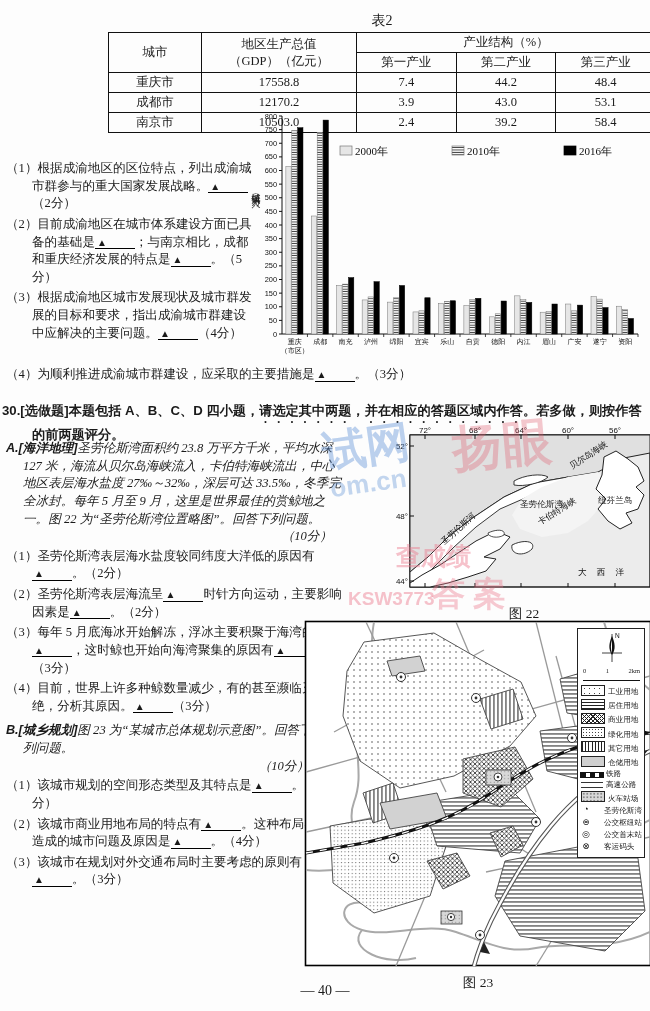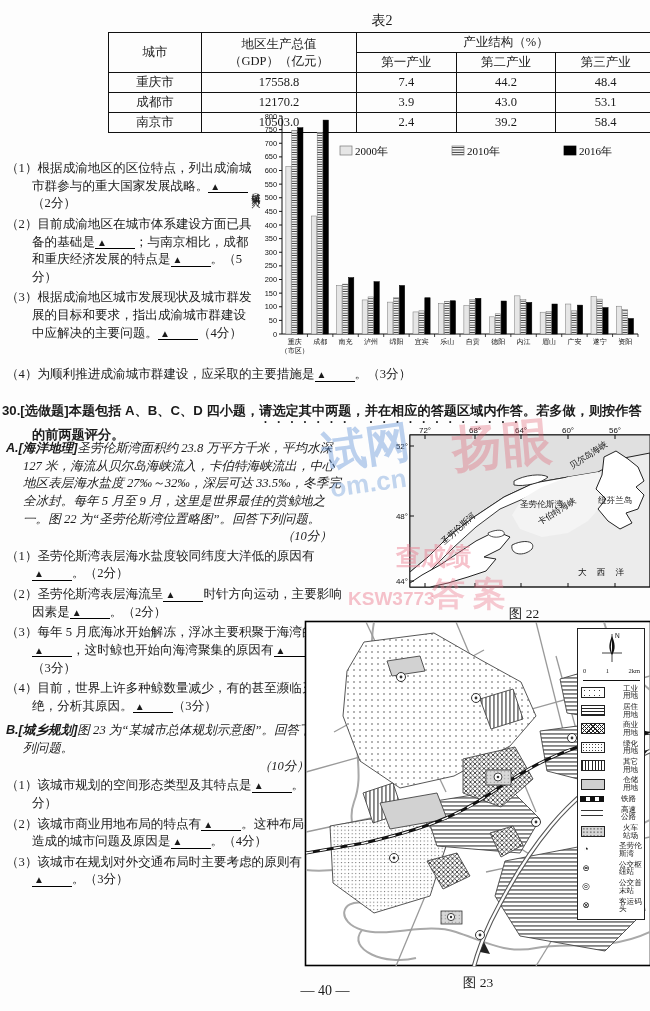--- a/index.html
+++ b/index.html
@@ -35,21 +35,21 @@
   .ab p.narrow{max-width:296px;}
   
   .fig22{position:absolute;left:386px;top:-8px;width:264px;}
   
   .fig23{position:absolute;left:298px;top:187px;width:348px;}
   .lgd{position:absolute;right:7px;top:8px;width:68px;background:#fff;border:1px solid #222;
        padding:2px 2px 3px 3px;box-sizing:border-box;font-size:7.6px;line-height:1;}
   .lgd .north{text-align:center;margin:0 0 1px 0;}
   .scalebar{position:relative;height:12px;margin:1px 2px 4px 2px;border-bottom:1px solid #111;
             display:flex;justify-content:space-between;font-size:6.5px;}
-  .lg-row{display:flex;align-items:center;margin:3.2px 0;gap:15px;}
+  .lg-row{display:flex;align-items:flex-end;margin:3.2px 0;}
   .lg-swatch{width:22px;height:9px;border:1px solid #222;margin-right:3px;flex:none;background:#fff;}
   .lg-line{width:22px;height:9px;margin-right:3px;flex:none;position:relative;border:1px solid #222;background:#fff;}
   .lg-sym{width:10px;text-align:center;margin:0 13px 0 0;font-size:9px;flex:none;}
   .sw-industrial{background-image:radial-gradient(#444 0.7px,transparent 0.8px);background-size:5px 5px;}
   .sw-residential{background-image:repeating-linear-gradient(0deg,#222 0 1px,transparent 1px 3px);}
   .sw-commercial{background-image:repeating-linear-gradient(45deg,#222 0 0.8px,transparent 0.8px 3px),
                                   repeating-linear-gradient(-45deg,#222 0 0.8px,transparent 0.8px 3px);}
   .sw-green{background-image:radial-gradient(#444 0.6px,transparent 0.7px);background-size:3px 3px;}
   .sw-other{background-image:repeating-linear-gradient(90deg,#222 0 1px,transparent 1px 3.2px);}
   .sw-storage{background:#cfcfcf;}

